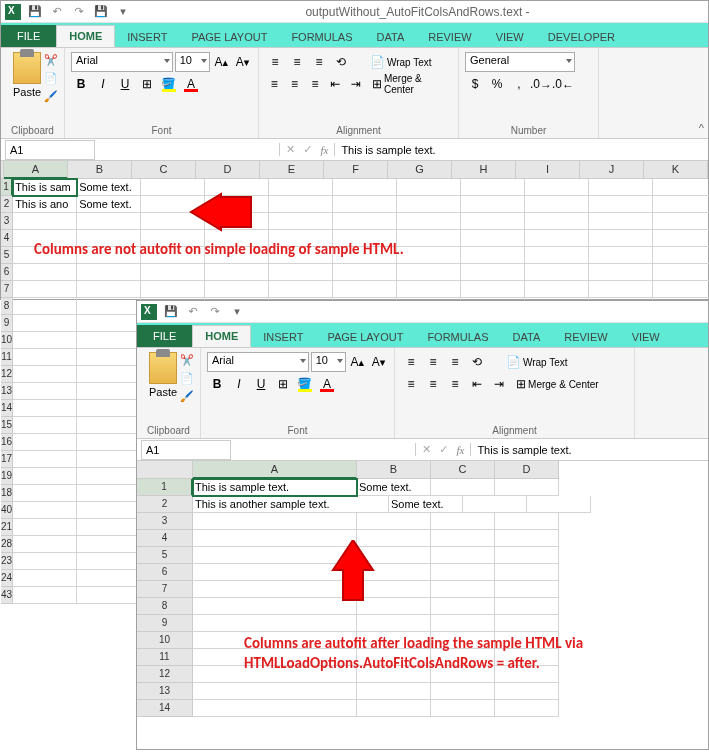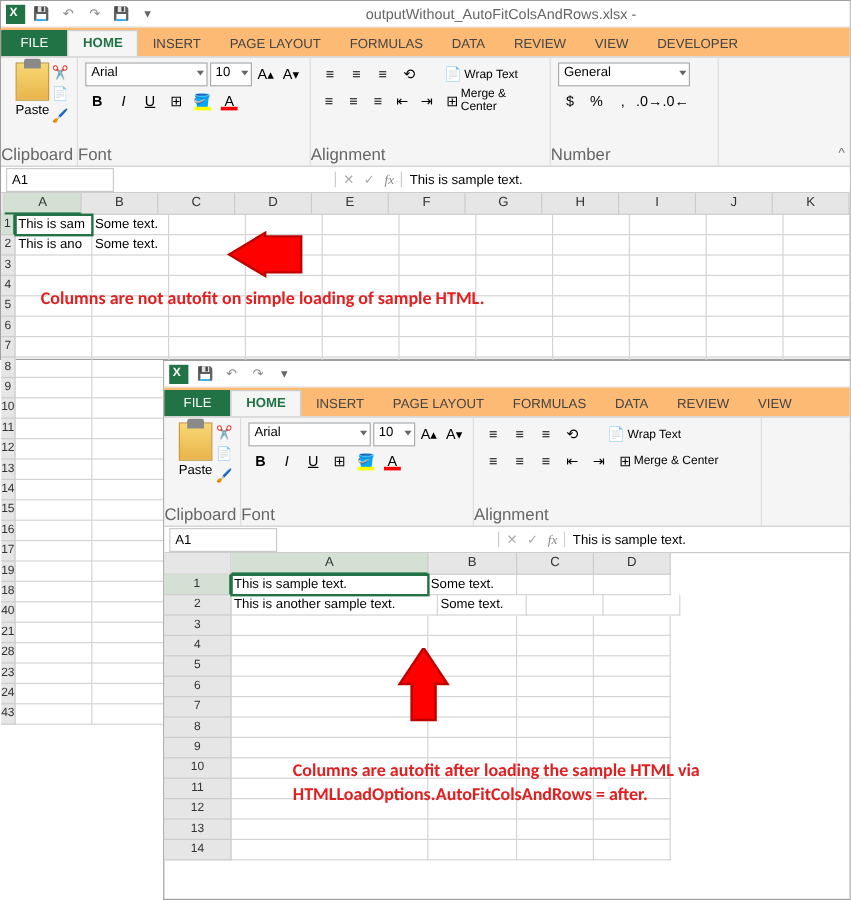--- a/index.html
+++ b/index.html
@@ -6,27 +6,27 @@
 body{background:#fff;width:709px;height:752px;overflow:hidden;position:relative}
 .window{position:absolute;background:#fff;border:1px solid #a0a0a0}
 .win1{left:0;top:0;width:709px;height:300px}
 .win2{left:136px;top:300px;width:573px;height:450px}
 .titlebar{height:22px;background:#fff;display:flex;align-items:center;padding:0 4px;border-bottom:1px solid #e1e1e1}
 .qat{display:flex;align-items:center;gap:6px}
 .qat-icon{width:16px;height:16px;display:flex;align-items:center;justify-content:center;cursor:pointer}
 .excel-icon{width:16px;height:16px;background:#217346;position:relative}
 .excel-icon::after{content:'X';color:#fff;font-size:10px;font-weight:bold;position:absolute;left:3px;top:1px}
 .title-text{flex:1;text-align:center;color:#666;font-size:12px}
-.tabs{height:24px;display:flex;align-items:flex-end;background:#fdba74}
+.tabs{height:24px;display:flex;align-items:flex-end;background:#5eead4}
 .tab{padding:4px 12px;cursor:pointer;color:#444;font-size:11px;text-transform:uppercase}
 .tab.file{background:#217346;color:#fff;padding:5px 16px}
 .tab.active{color:#217346;border:1px solid #ccc;border-bottom:1px solid #f5f5f5;background:#f5f5f5;font-weight:600}
 .ribbon{background:#f5f5f5;border-top:1px solid #ccc;border-bottom:1px solid #ccc;height:92px;display:flex;position:relative}
 .ribbon-group{border-right:1px solid #ddd;padding:4px 6px;display:flex;flex-direction:column;position:relative}
-.ribbon-group-label{position:absolute;bottom:2px;left:0;right:0;text-align:left;color:#666;font-size:14px}
+.ribbon-group-label{position:absolute;bottom:2px;left:0;right:0;text-align:center;color:#666;font-size:10px}
 .clipboard-grp{width:64px}
 .paste-btn{width:40px;height:60px;text-align:center;cursor:pointer}
 .paste-icon{width:28px;height:32px;margin:0 auto;background:linear-gradient(#f8d775,#e8b54a);border:1px solid #c99a3a;position:relative}
 .paste-icon::before{content:'';position:absolute;top:-4px;left:6px;width:14px;height:8px;background:#8a8a8a;border-radius:2px 2px 0 0}
 .mini-btns{position:absolute;right:4px;top:6px;display:flex;flex-direction:column;gap:4px}
 .mini-btn{width:16px;height:14px;cursor:pointer}
 .font-grp{width:194px}
 .font-row{display:flex;align-items:center;gap:2px;margin-bottom:2px}
 .font-select{height:20px;border:1px solid #ababab;background:#fff;padding:1px 14px 1px 4px;cursor:pointer;position:relative;font-size:11px}
 .font-name{width:106px}
@@ -65,21 +65,21 @@
     <div class="qat">
       <div class="qat-icon">
           <div class="excel-icon"></div>
         </div>
       <div class="qat-icon">💾</div>
       <div class="qat-icon" style="color:#888">↶</div>
       <div class="qat-icon" style="color:#888">↷</div>
       <div class="qat-icon">💾</div>
       <div class="qat-icon" style="color:#666">▾</div>
     </div>
-    <div class="title-text">outputWithout_AutoFitColsAndRows.xlsx -</div>
+    <div class="title-text">outputWithout_AutoFitColsAndRows.text -</div>
   </div>
   <div class="tabs">
     <div class="tab file">FILE</div>
     <div class="tab active">HOME</div>
     <div class="tab">INSERT</div>
     <div class="tab">PAGE LAYOUT</div>
     <div class="tab">FORMULAS</div>
     <div class="tab">DATA</div>
     <div class="tab">REVIEW</div>
     <div class="tab">VIEW</div>
@@ -643,21 +643,21 @@
           <div class="row-h">14</div>
         </div>
       <div class="cells" id="w2-cells">
           <div class="cell-row">
             <div class="cell active" style="width: 164px;">This is sample text.</div>
             <div class="cell" style="width: 74px;">Some text.</div>
             <div class="cell" style="width: 64px;"></div>
             <div class="cell" style="width: 64px;"></div>
           </div>
           <div class="cell-row">
-            <div class="cell" style="width: 172px;">This is another sample text.</div>
+            <div class="cell" style="width: 196px;">This is another sample text.</div>
             <div class="cell" style="width: 74px;">Some text.</div>
             <div class="cell" style="width: 64px;"></div>
             <div class="cell" style="width: 64px;"></div>
           </div>
           <div class="cell-row">
             <div class="cell" style="width: 164px;"></div>
             <div class="cell" style="width: 74px;"></div>
             <div class="cell" style="width: 64px;"></div>
             <div class="cell" style="width: 64px;"></div>
           </div>

